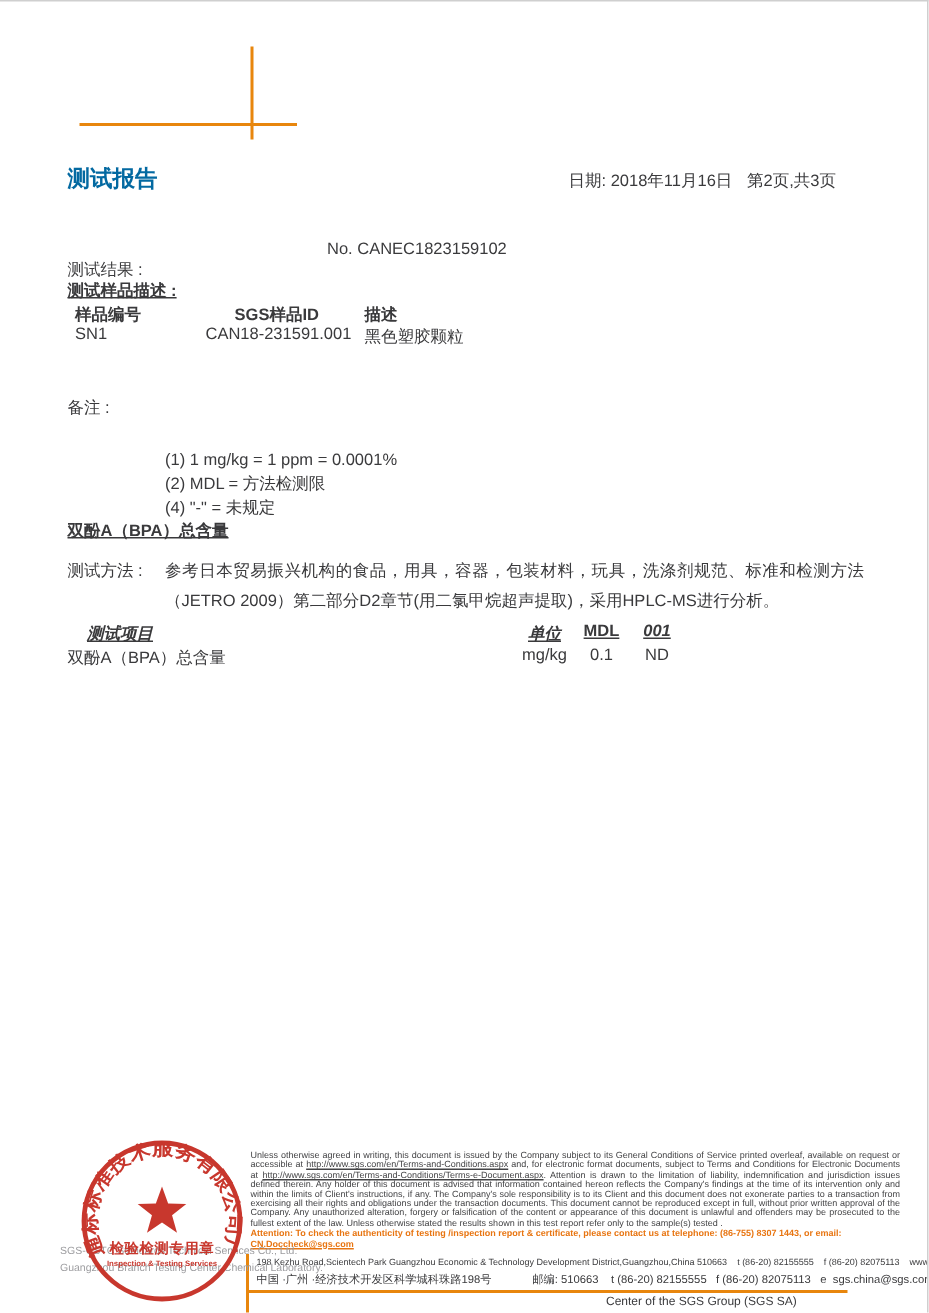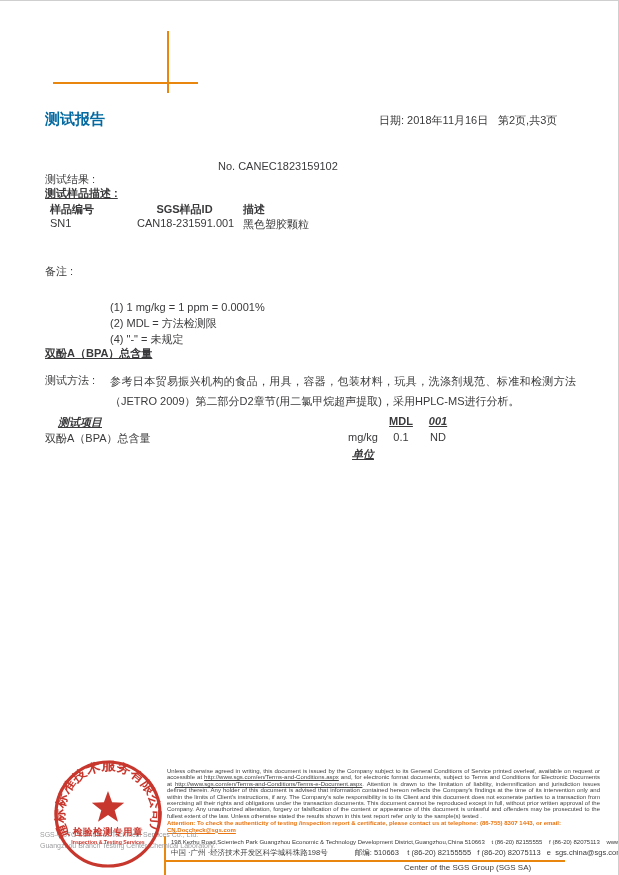--- a/index.html
+++ b/index.html
@@ -34,21 +34,21 @@
   .st-c2.wide { width:95px; white-space:nowrap; }
   .notes-label { position:absolute; left:45px; top:247px;margin-top:16px; }
   .notes-list { position:absolute; left:110px; top:264px; line-height:16.2px;margin-top:34px; }
   .bpa-title { position:absolute; left:45px; top:345px; font-weight:bold; text-decoration:underline; }
   .method-label { position:absolute; left:45px; top:372px; }
   .method-text { position:absolute; left:110px; top:371px; width:466px; line-height:19.5px; text-align:justify; }
   
   .rt-header { position:absolute; top:414px; left:0; width:619px; font-size:11px; }
   .rt-row { position:absolute; top:430px; left:0; width:619px; font-size:11px; }
   .rt-item-h { position:absolute; left:58px; font-style:italic; text-decoration:underline; font-weight:bold; }
-  .rt-unit-h { position:absolute; left:341px; width:44px; text-align:center; font-style:italic; text-decoration:underline; font-weight:bold;margin-top:32px; }
+  .rt-unit-h { position:absolute; left:341px; width:44px; text-align:center; font-style:italic; text-decoration:underline; font-weight:bold; }
   .rt-mdl-h  { position:absolute; left:383px; width:36px; text-align:center; text-decoration:underline; font-weight:bold; }
   .rt-s-h    { position:absolute; left:420px; width:36px; text-align:center; font-style:italic; text-decoration:underline; font-weight:bold; }
   .rt-item   { position:absolute; left:45px; }
   .rt-unit   { position:absolute; left:341px; width:44px; text-align:center; }
   .rt-mdl    { position:absolute; left:383px; width:36px; text-align:center; }
   .rt-s      { position:absolute; left:420px; width:36px; text-align:center; }
   
   .legal {
     position:absolute; left:167px; top:767px; width:433px;
     font-size:6px; line-height:6.4px; color:#444446; text-align:justify;

